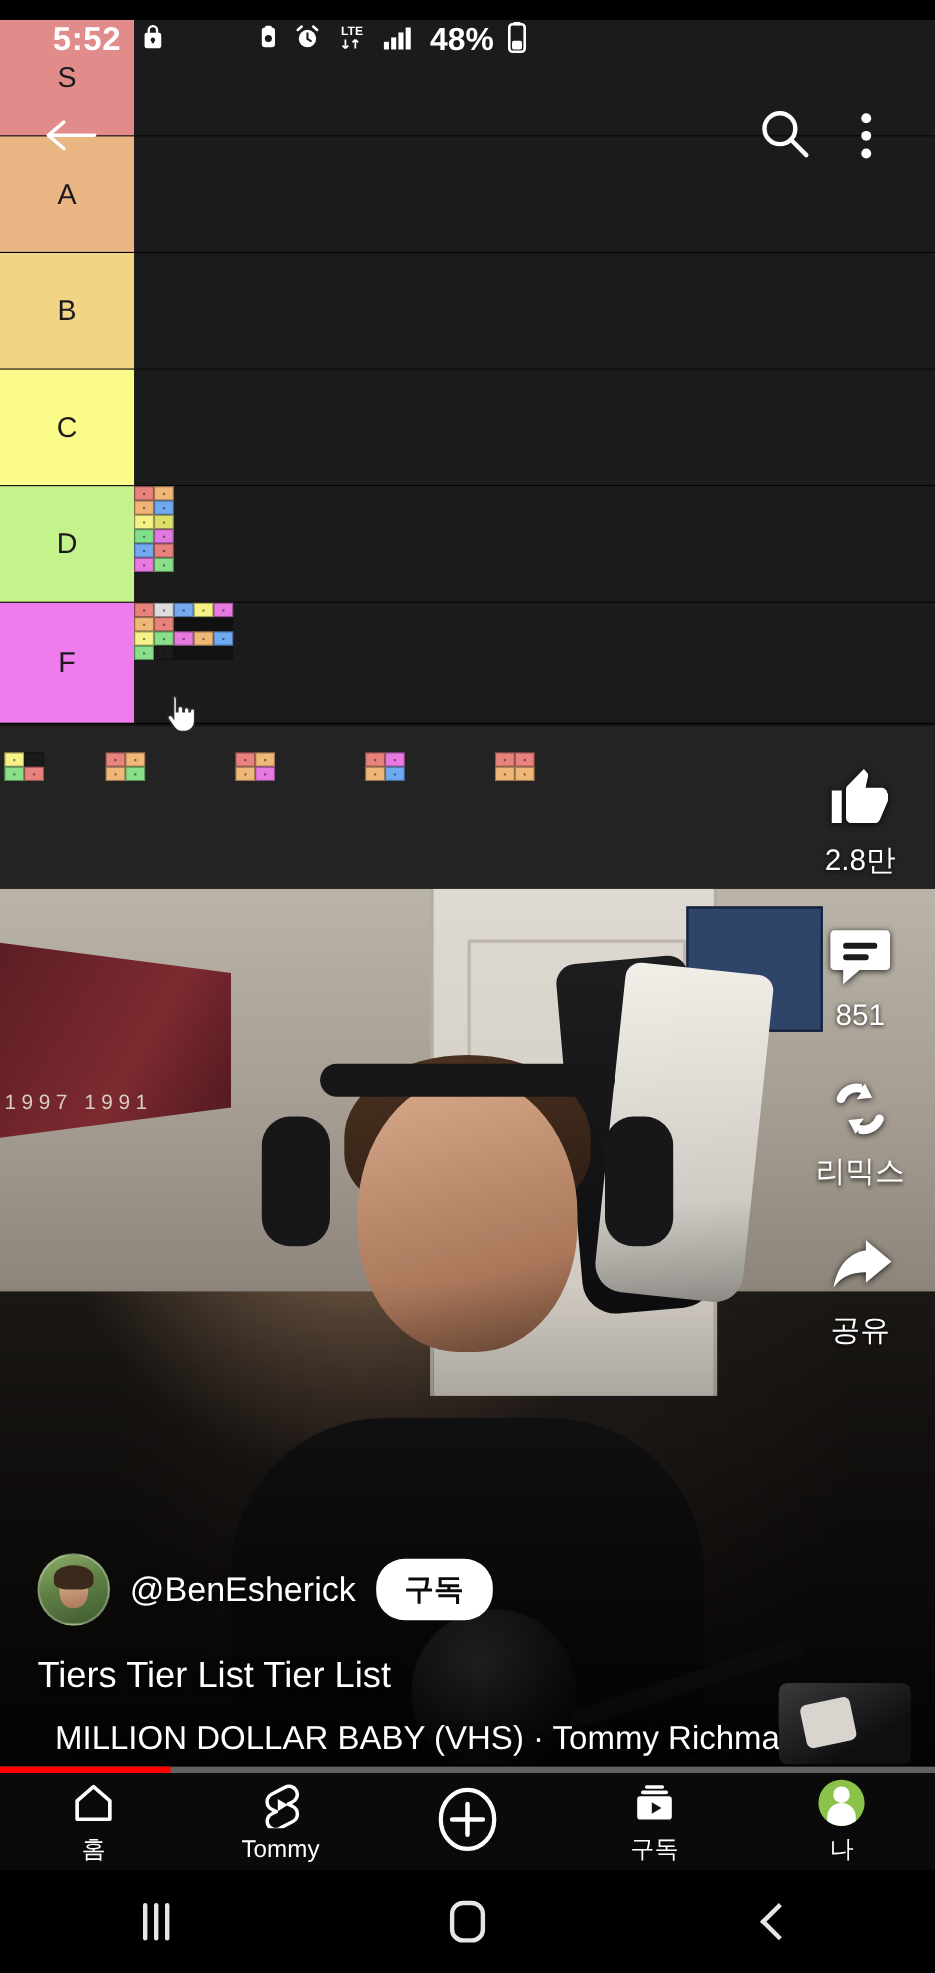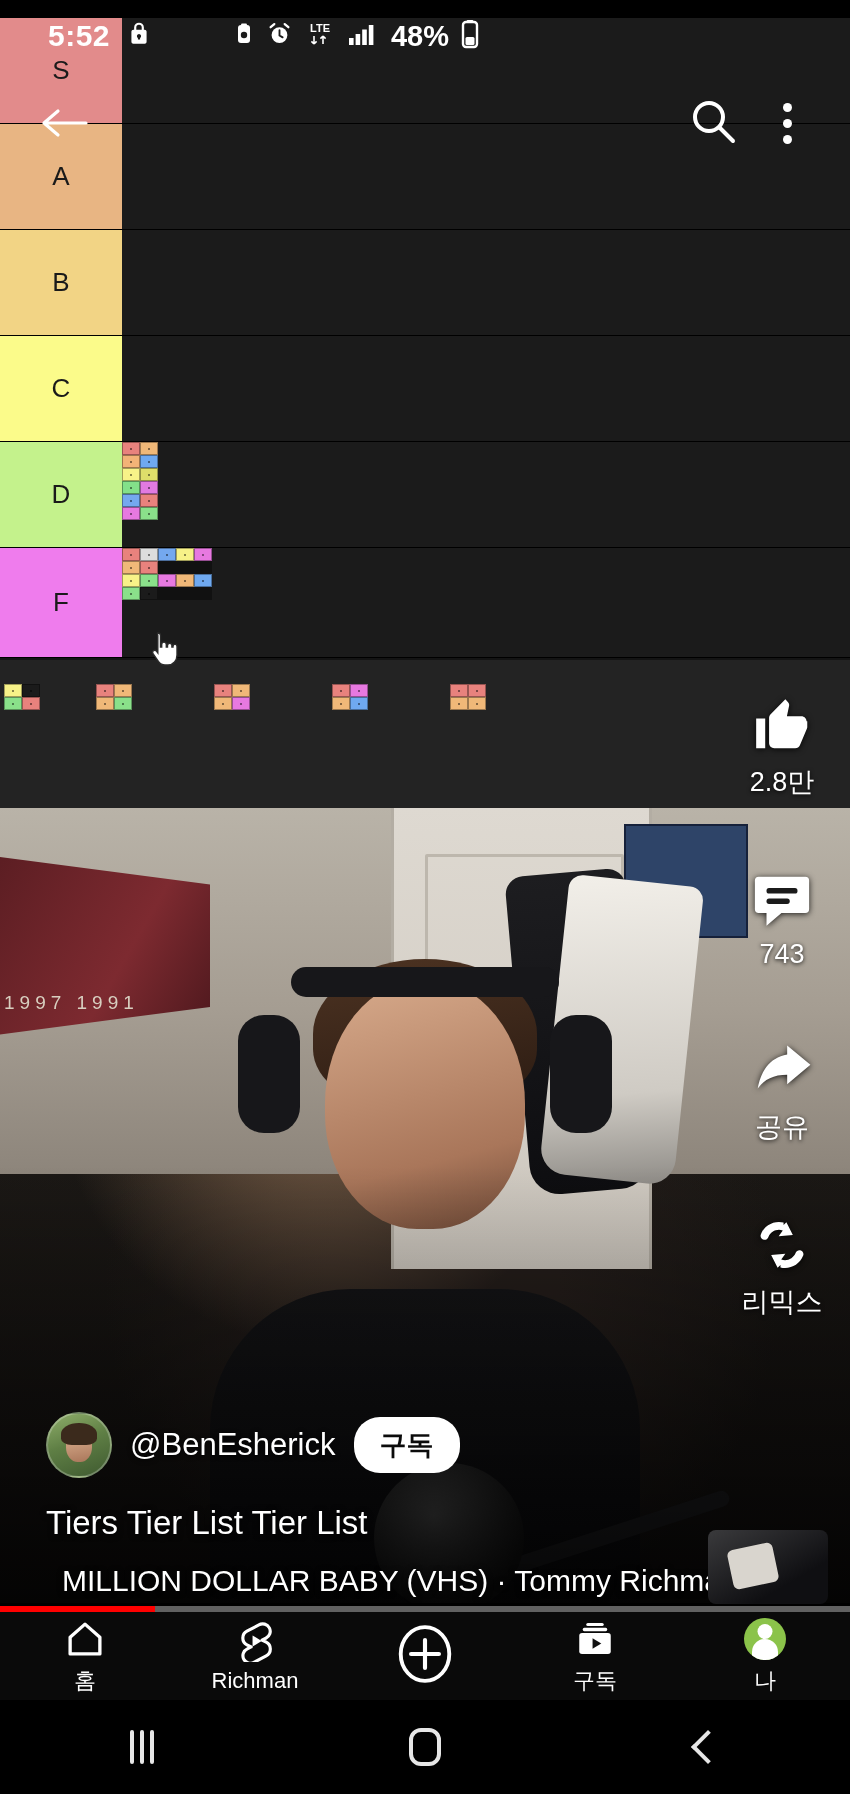--- a/index.html
+++ b/index.html
@@ -82,28 +82,28 @@
 
   
   .topbar{position:absolute;left:0;top:82px;width:850px;height:82px;z-index:40;display:flex;align-items:center;}
   .tb-back{margin-left:36px;width:56px;height:56px;display:flex;align-items:center;justify-content:center;}
   .tb-right{margin-left:auto;display:flex;align-items:center;gap:34px;padding-right:48px;}
   .kebab{display:flex;flex-direction:column;gap:7px;align-items:center;padding:10px;}
   .kebab span{width:9px;height:9px;border-radius:50%;background:#fff;display:block;}
 
   
   .rail{position:absolute;right:0;top:690px;width:136px;z-index:35;
-     display:flex;flex-direction:column;align-items:center;gap:31px;}
+     display:flex;flex-direction:column;align-items:center;}
   .rail-btn{display:flex;flex-direction:column;align-items:center;margin-bottom:34px;}
   .rail-ico{height:70px;display:flex;align-items:center;justify-content:center;
      filter:drop-shadow(0 1px 3px rgba(0,0,0,.85));}
   .rail-lbl{font-size:27px;margin-top:4px;text-shadow:0 1px 4px rgba(0,0,0,.9);}
 
   
-  .meta{position:absolute;left:16px;bottom:196px;width:700px;z-index:35;padding-left:30px;box-sizing:border-box;}
+  .meta{position:absolute;left:4px;bottom:196px;width:700px;z-index:35;padding-left:30px;box-sizing:border-box;}
   .chan{display:flex;align-items:center;gap:18px;}
   .avatar{width:62px;height:62px;border-radius:50%;overflow:hidden;flex:0 0 62px;
     background:linear-gradient(160deg,#8fae6a 0%,#5f7f45 45%,#3f5a30 100%);position:relative;border:2px solid rgba(255,255,255,.25);}
   .avatar .f{position:absolute;left:50%;top:26%;transform:translateX(-50%);width:26px;height:32px;
     background:linear-gradient(170deg,#e3b896,#a9765a);border-radius:50% 50% 45% 45%;}
   .avatar .h{position:absolute;left:50%;top:14%;transform:translateX(-50%);width:36px;height:22px;
     background:#3b2a1c;border-radius:50% 50% 30% 30%;}
   .handle{font-size:31px;text-shadow:0 1px 5px rgba(0,0,0,.9);}
   .sub-btn{background:#fff;color:#0b0b0b;border-radius:26px;padding:10px 26px;font-size:27px;font-weight:bold;}
   .vtitle{font-size:33px;margin-top:26px;text-shadow:0 1px 6px rgba(0,0,0,.95);white-space:nowrap;}
@@ -365,40 +365,40 @@
 
 
     <div class="rail-btn">
       <span class="rail-ico">
         <svg width="62" height="62" viewBox="0 0 24 24">
             <path fill="#fff" d="M3 3h18a1.5 1.5 0 0 1 1.5 1.5v11A1.5 1.5 0 0 1 21 17h-9.2L6 22v-5H3a1.5 1.5 0 0 1-1.5-1.5v-11A1.5 1.5 0 0 1 3 3z"></path>
             <rect x="6" y="7.4" width="12" height="2.1" rx="1" fill="#1b1b1b"></rect>
             <rect x="6" y="11.4" width="9" height="2.1" rx="1" fill="#1b1b1b"></rect>
           </svg>
       </span>
-      <span class="rail-lbl">743</span>
-    </div>
-
-    <div class="rail-btn">
-      <span class="rail-ico">
-        <svg width="62" height="62" viewBox="0 0 24 24">
-            <path fill="#fff" d="M14 6V2.5L23 10l-9 7.5V13.8c-5.2 0-8.8 1.7-11.4 5.4C3.6 13.1 6.9 7.2 14 6z"></path>
-          </svg>
-      </span>
-      <span class="rail-lbl">공유</span>
+      <span class="rail-lbl">851</span>
     </div>
 
     <div class="rail-btn">
       <span class="rail-ico">
         <svg width="62" height="62" viewBox="0 0 24 24">
           <path fill="#fff" d="M12.6 3.3c-3.6-.9-7.4 1-8.8 4.6-.3.8.1 1.7.9 2 .8.3 1.7-.1 2-.9.9-2.3 3.4-3.4 5.6-2.6l-1.6 2.2 5.5-.5-2.5-4.9-1.1 1.1z"></path>
           <path fill="#fff" d="M11.4 20.7c3.6.9 7.4-1 8.8-4.6.3-.8-.1-1.7-.9-2-.8-.3-1.7.1-2 .9-.9 2.3-3.4 3.4-5.6 2.6l1.6-2.2-5.5.5 2.5 4.9 1.1-1.1z"></path>
         </svg>
       </span>
       <span class="rail-lbl">리믹스</span>
+    </div>
+
+    <div class="rail-btn">
+      <span class="rail-ico">
+        <svg width="62" height="62" viewBox="0 0 24 24">
+            <path fill="#fff" d="M14 6V2.5L23 10l-9 7.5V13.8c-5.2 0-8.8 1.7-11.4 5.4C3.6 13.1 6.9 7.2 14 6z"></path>
+          </svg>
+      </span>
+      <span class="rail-lbl">공유</span>
     </div>
   </div>
 
   <div class="meta">
     <div class="chan">
       <span class="avatar">
           <i class="f"></i>
           <i class="h"></i>
         </span>
       <span class="handle">@BenEsherick</span>
@@ -430,21 +430,21 @@
       </span>
       <span class="nav-lbl">홈</span>
     </div>
     <div class="nav-item">
       <span class="nav-ico">
         <svg width="42" height="42" viewBox="0 0 24 24">
             <path d="M14.2 2.8 7.4 6.4a4.4 4.4 0 0 0 0 7.8l2.4 1.2-2.2 1.1a4.3 4.3 0 1 0 4 7.6l6.8-3.6a4.4 4.4 0 0 0 0-7.8l-2.4-1.2 2.2-1.1a4.3 4.3 0 1 0-4-7.6z" fill="none" stroke="#fff" stroke-width="1.8" stroke-linejoin="round"></path>
             <path d="M10.6 8.8v6.4l5.2-3.2z" fill="#fff"></path>
           </svg>
       </span>
-      <span class="nav-lbl">Richman</span>
+      <span class="nav-lbl">Tommy</span>
     </div>
     <div class="nav-item">
       <span class="nav-ico">
         <svg width="62" height="62" viewBox="0 0 24 24">
             <ellipse cx="12" cy="12" rx="9.4" ry="10.4" fill="none" stroke="#fff" stroke-width="1.5"></ellipse>
             <path d="M12 6.6v10.8M6.6 12h10.8" stroke="#fff" stroke-width="1.6" stroke-linecap="round"></path>
           </svg>
       </span>
       <span class="nav-lbl"></span>
     </div>

